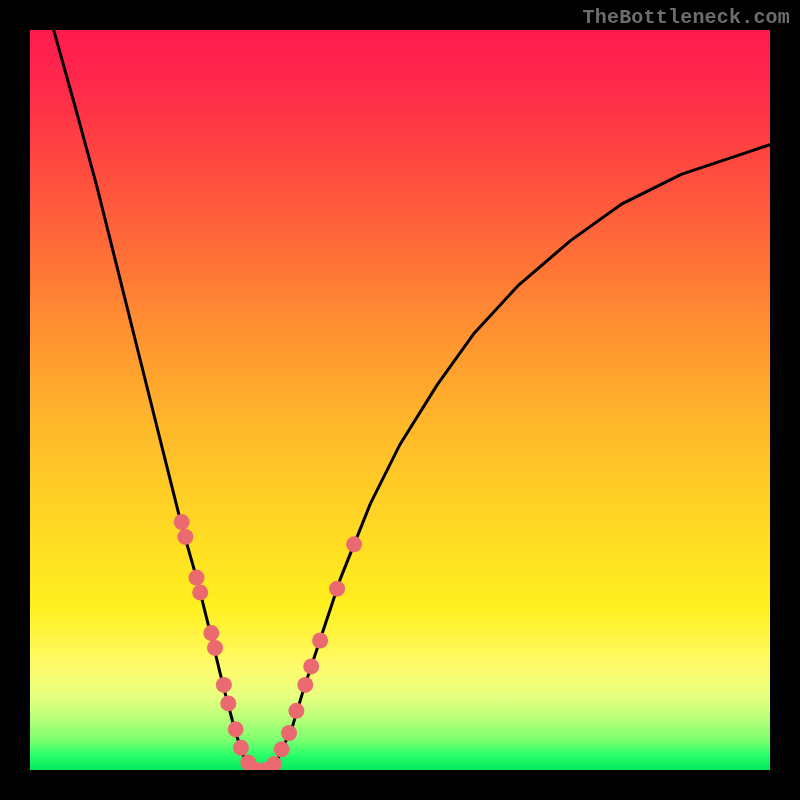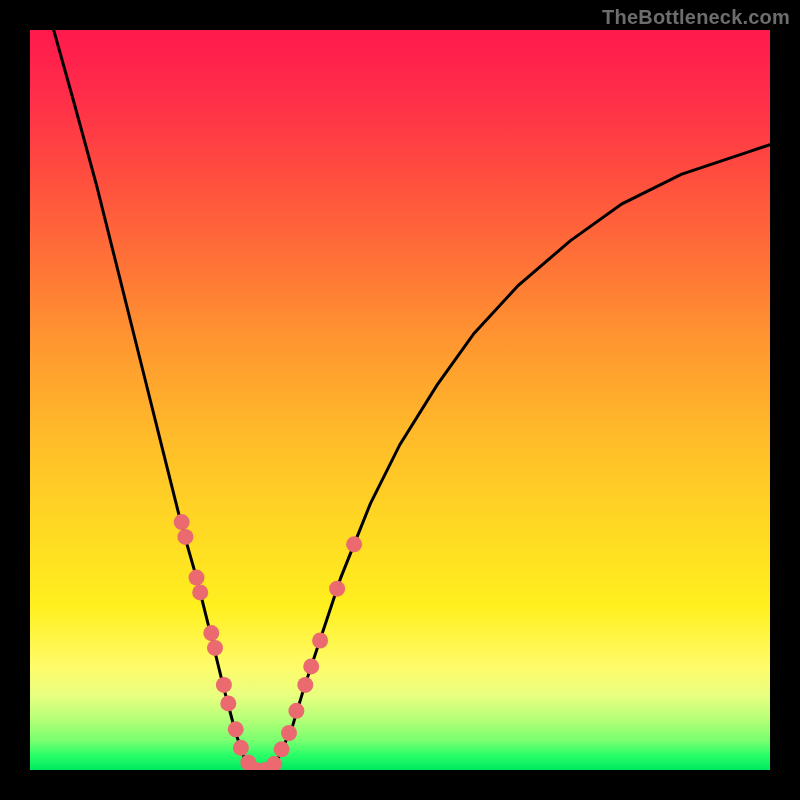--- a/index.html
+++ b/index.html
@@ -38,21 +38,21 @@
       #b8ff78 93%,
       #7aff70 96%,
       #2aff68 98%,
       #00e860 100%
     );
   }
   .attribution {
     position: absolute;
     top: 6px;
     right: 10px;
-    font-family: Liberation Sans, sans-serif;
+    font-family: Liberation Mono, monospace;
     font-size: 20px;
     font-weight: 600;
     color: #6d6d6d;
     letter-spacing: 0.2px;
     user-select: none;
   }
   svg.curve {
     position: absolute;
     left: 30px;
     top: 30px;

